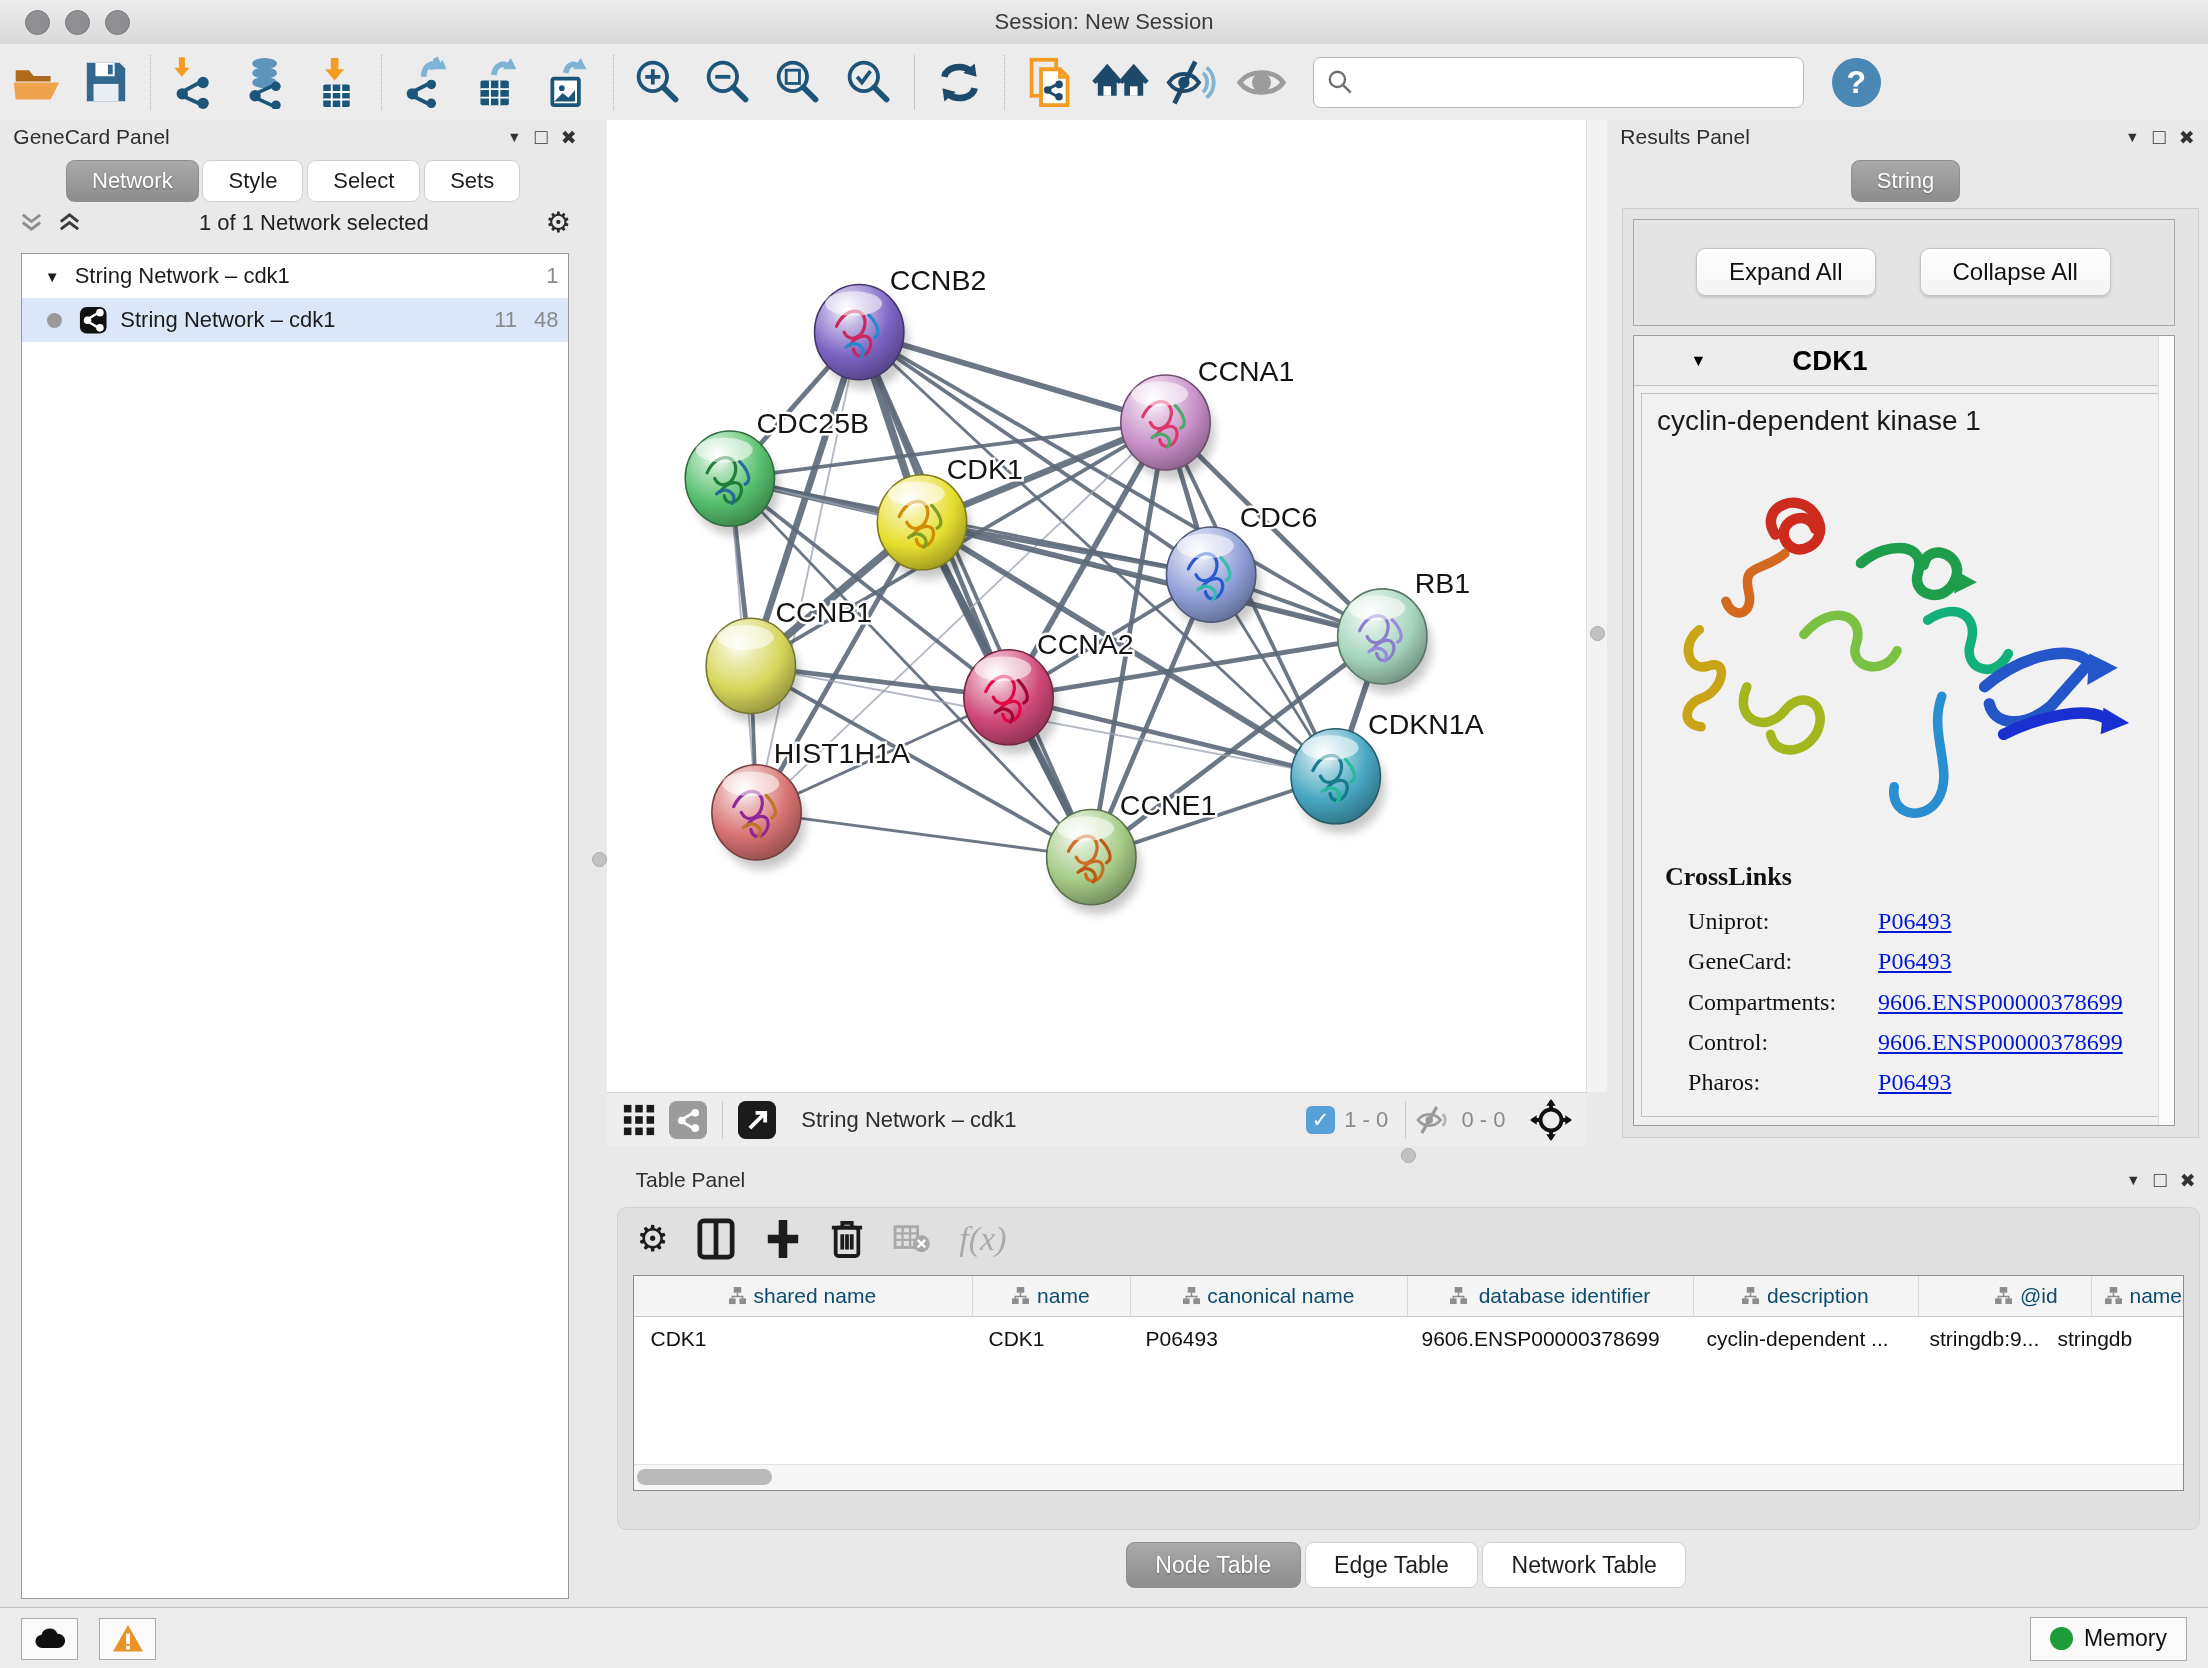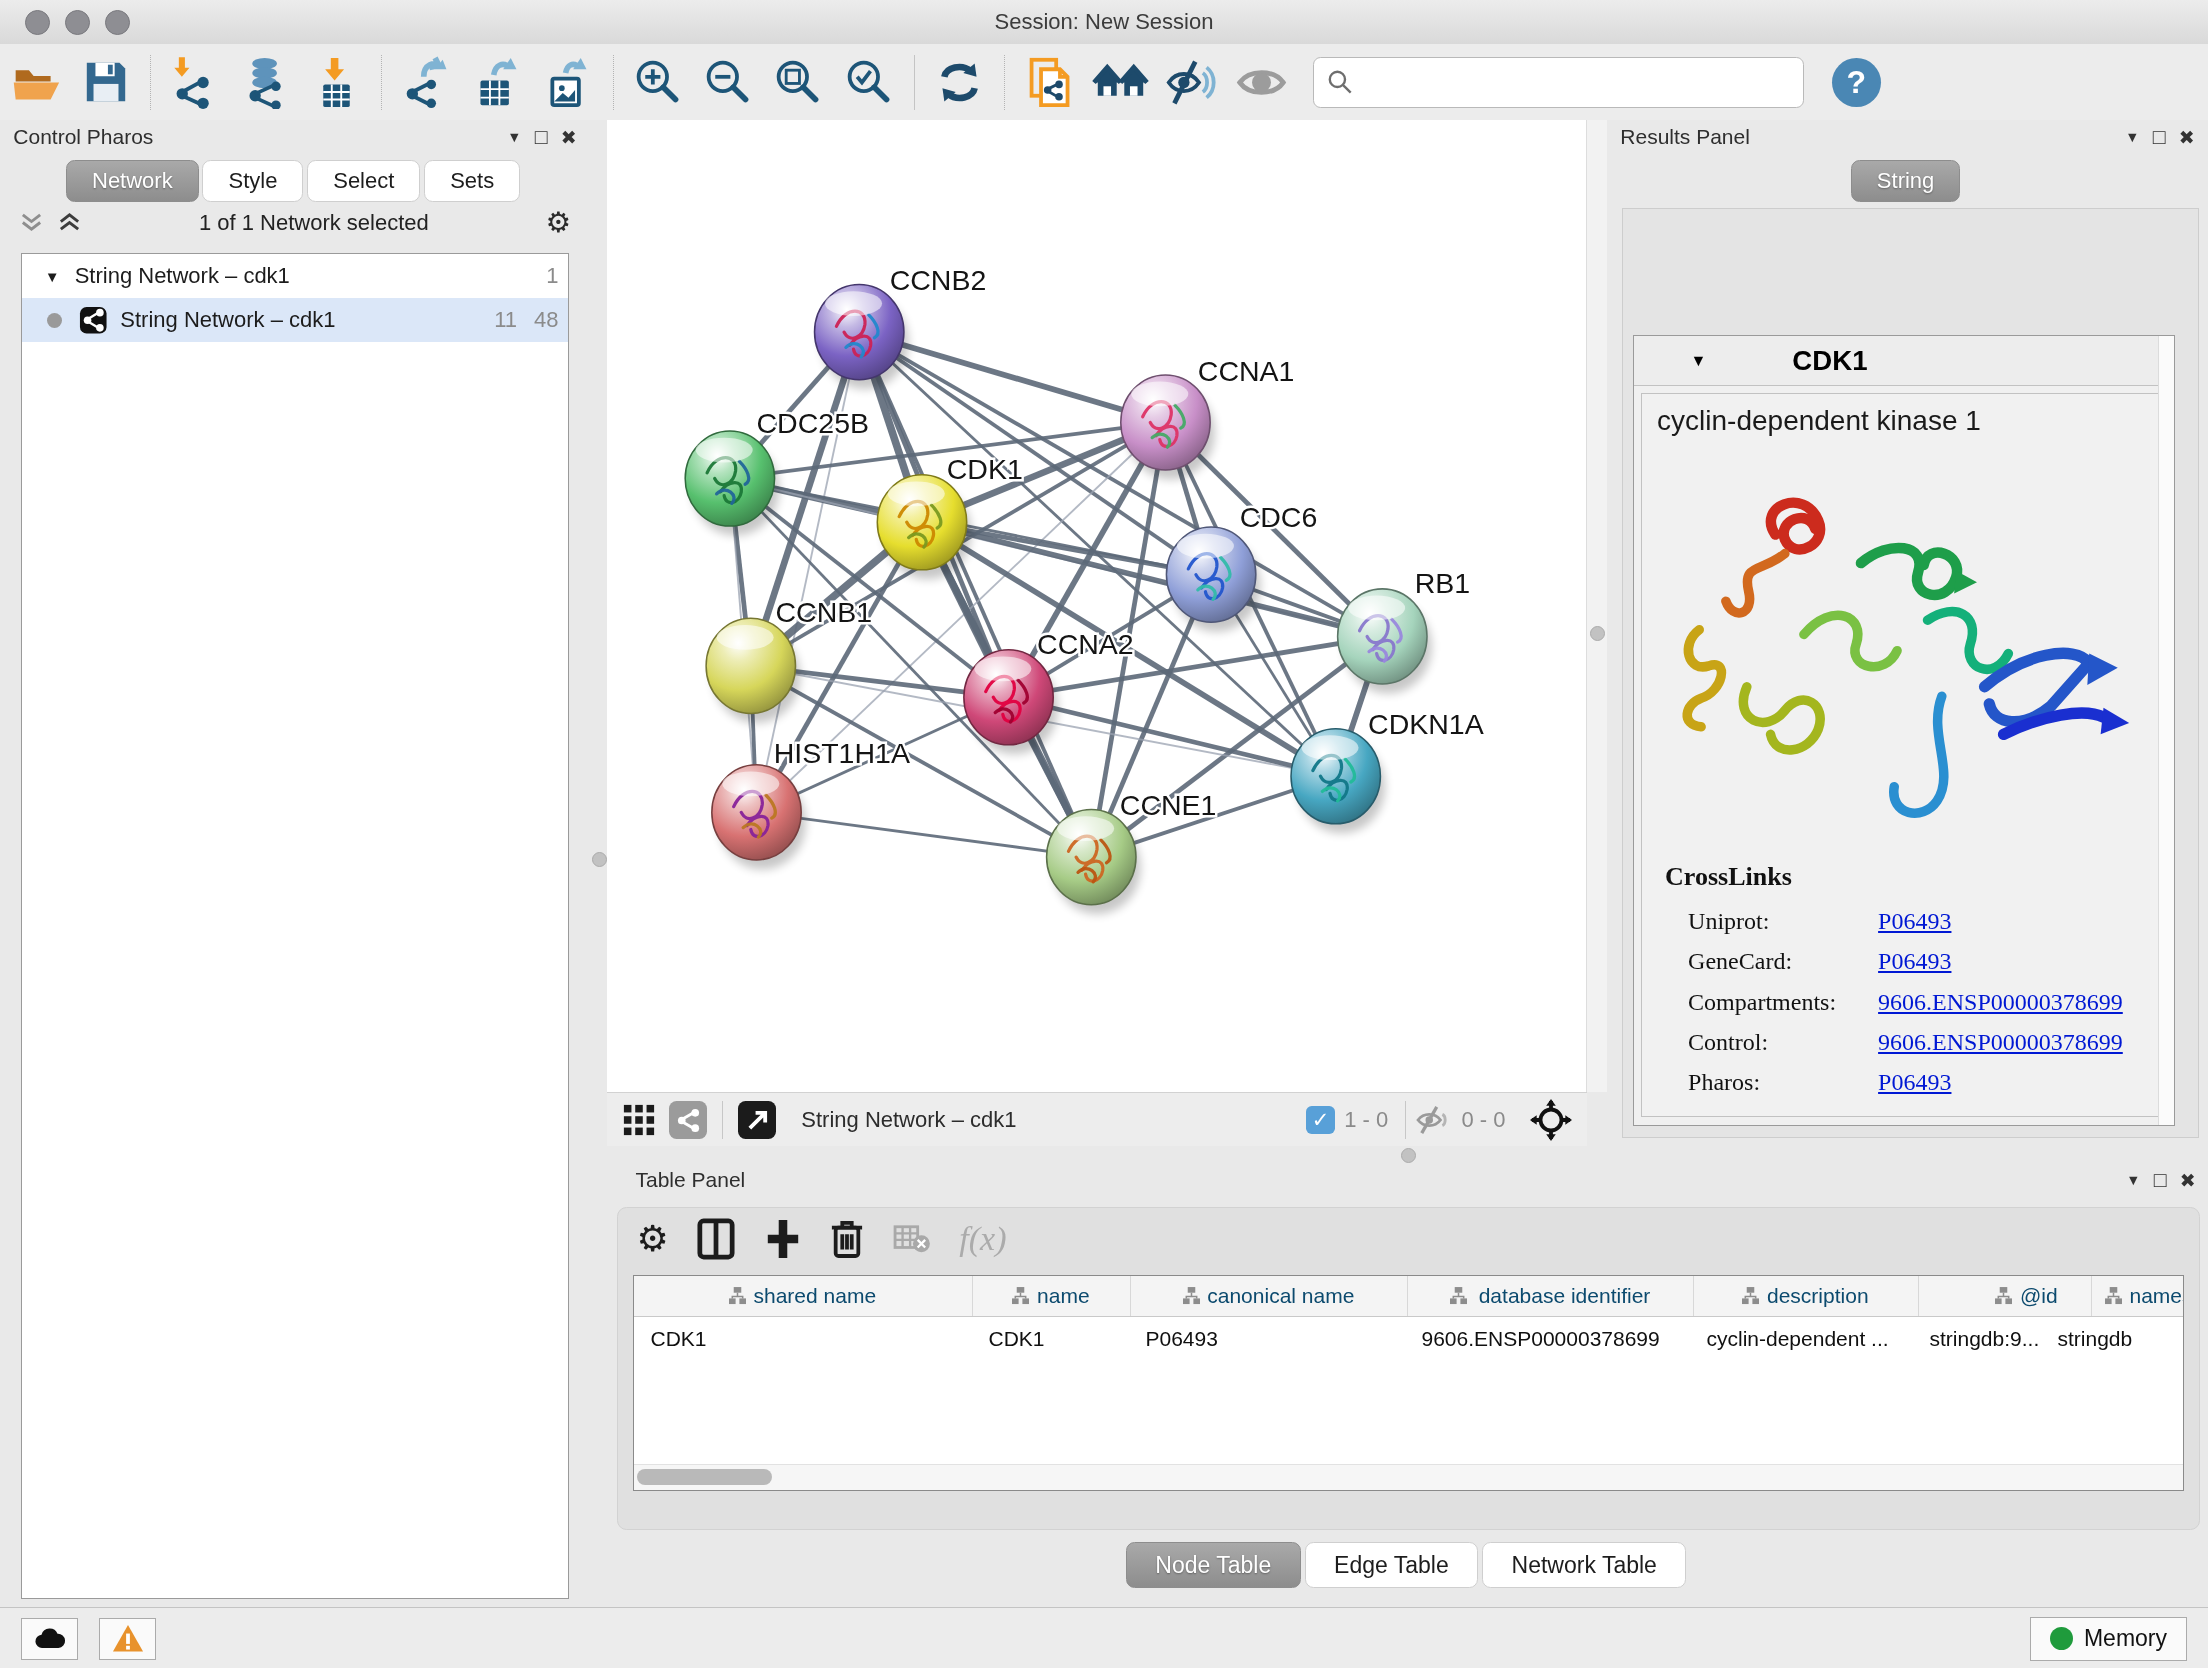--- a/index.html
+++ b/index.html
@@ -271,21 +271,21 @@
     </svg>
     <span></span>
   </div>
   <div class="tbi">
     <div class="helpbtn">?</div>
   </div>
 </div>
 
 <div class="abs control">
   <div class="phead">
-    <span>Control Pharos</span>
+    <span>GeneCard Panel</span>
     <span class="pctrl">
       <span style="font-size:14.3px">▼</span>
       <span style="font-size:21px">□</span>
       <span style="font-weight:bold">✖</span>
     </span>
   </div>
   <div class="ctabs">
       <div class="tab sel">Network</div>
       <div class="tab">Style</div>
       <div class="tab">Select</div>
@@ -615,20 +615,26 @@
     <span class="pctrl">
       <span style="font-size:14.3px">▼</span>
       <span style="font-size:21px">□</span>
       <span style="font-weight:bold">✖</span>
     </span>
   </div>
   <div class="rtabwrap">
     <div class="tab sel">String</div>
   </div>
   <div class="rbox">
+    <div class="rbtnbox">
+      <div style="display:flex;gap:44px;justify-content:center;align-items:center;height:100%">
+        <div class="rbtn">Expand All</div>
+        <div class="rbtn">Collapse All</div>
+      </div>
+    </div>
     <div class="rmain">
       <div class="rmhead">
         <span style="margin:0 0 0 57px;font-size:16px">▼</span>
         <span style="margin-left:86px;font-size:27.6px;font-weight:bold">CDK1</span>
       </div>
       <div class="rinner">
         <div class="rdesc">cyclin-dependent kinase 1</div>
         <svg width="533" height="409" viewBox="0 0 560 430">
           <g fill="none" stroke-linecap="round">
             <path d="M140 90 C120 60 170 40 185 75 C196 100 160 118 150 95 C142 75 175 62 182 84" stroke="#cc2b1d" stroke-width="11"></path>

